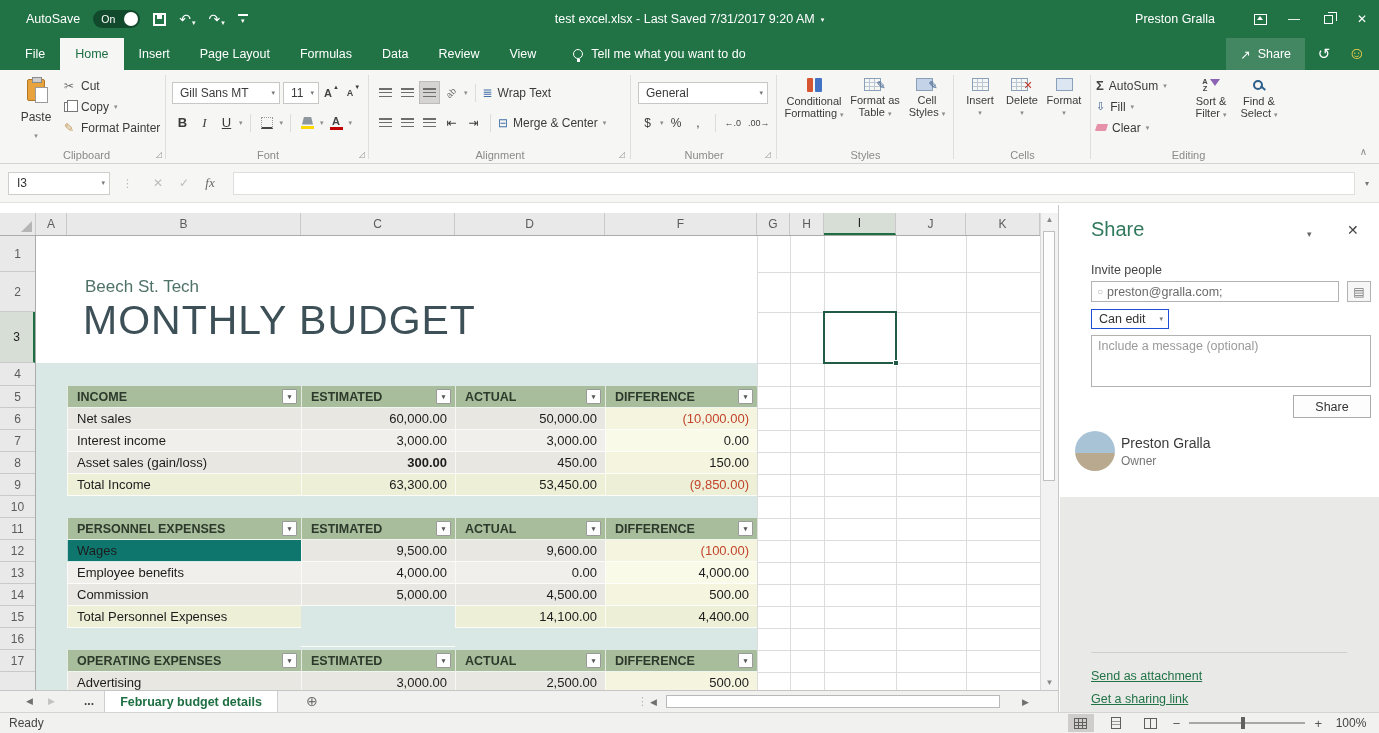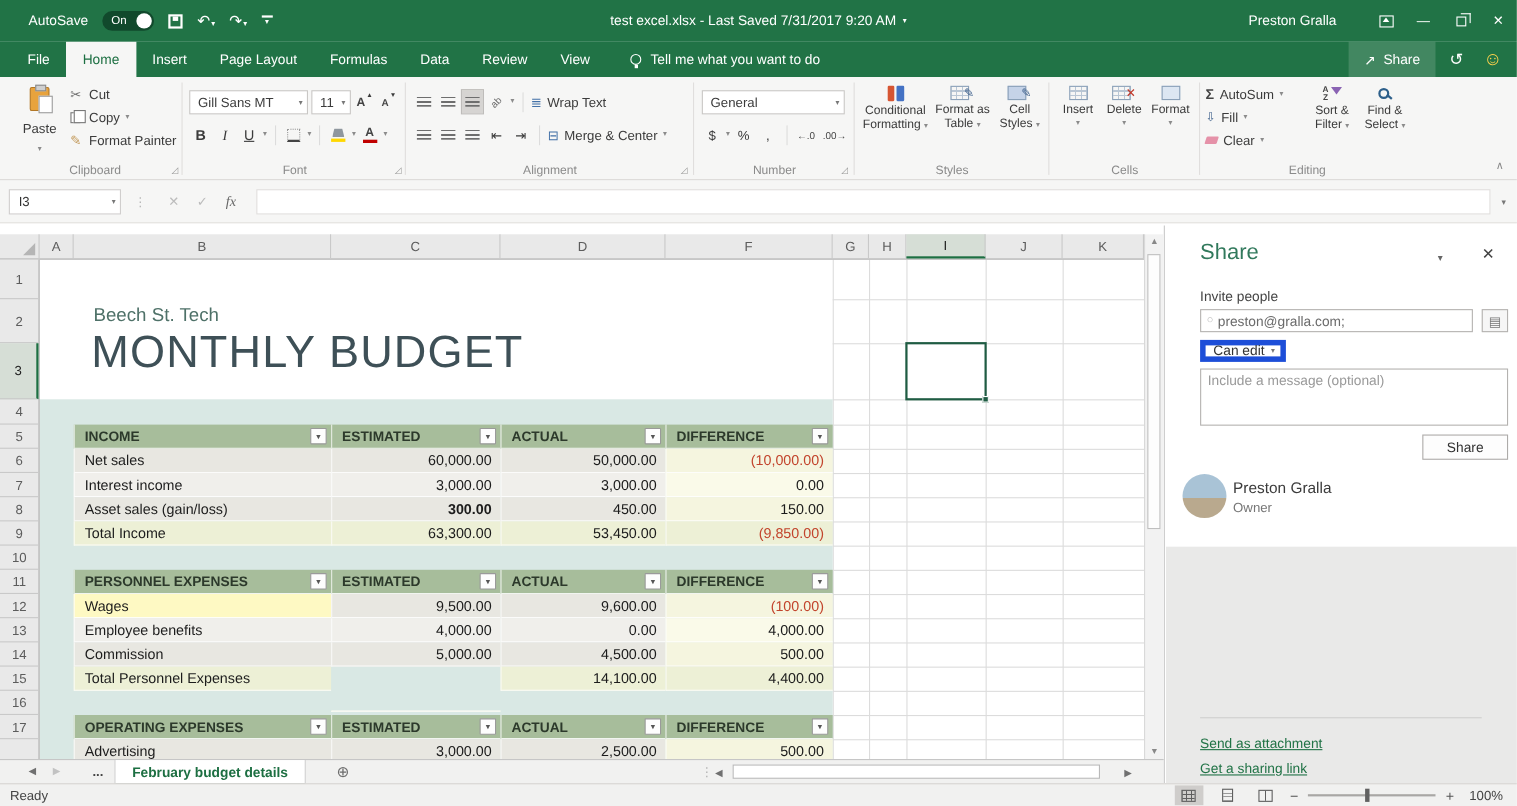--- a/index.html
+++ b/index.html
@@ -146,21 +146,21 @@
   
   #sharepane{position:absolute;top:205px;left:1058px;width:321px;height:507px;background:#fff;border-left:1px solid #c9c9c9}
   .sp-gray{position:absolute;left:1px;top:292px;right:0;bottom:0;background:#e9e9e8}
   .sp-title{position:absolute;left:32px;top:13px;font-size:20px;color:#31795c}
   .sp-caret{position:absolute;left:248px;top:24px;font-size:9px;color:#666}
   .sp-close{position:absolute;left:288px;top:17px;font-size:14px;color:#444}
   .sp-label{position:absolute;left:32px;top:58px;font-size:12.5px;color:#444}
   .sp-input{position:absolute;left:32px;top:76px;width:248px;height:21px;border:1px solid #b4b2b0;background:#fff;display:flex;align-items:center;gap:4px;padding:0 5px;font-size:12.5px;color:#6b6b6b;white-space:nowrap;overflow:hidden}
   .spinner{font-size:10px;color:#b5b5b5}
   .sp-book{position:absolute;left:288px;top:76px;width:24px;height:21px;border:1px solid #b4b2b0;background:#f6f6f6;display:flex;align-items:center;justify-content:center;font-size:12px;color:#777}
-  .sp-select{position:absolute;left:32px;top:104px;width:78px;height:20px;border:5px solid #1d4ed8;background:#fff;display:flex;align-items:center;justify-content:space-between;padding:0 5px 0 7px;font-size:12.5px;color:#333}
+  .sp-select{position:absolute;left:32px;top:104px;width:78px;height:20px;border:1px solid #1d4ed8;background:#fff;display:flex;align-items:center;justify-content:space-between;padding:0 5px 0 7px;font-size:12.5px;color:#333}
   .sp-msg{position:absolute;left:32px;top:130px;width:280px;height:52px;border:1px solid #b4b2b0;resize:none;font-family:"Liberation Sans",sans-serif;font-size:12.5px;padding:3px 6px;color:#444;outline:none}
   .sp-msg::placeholder{color:#9a9a9a}
   .sp-sharebtn{position:absolute;left:234px;top:190px;width:78px;height:23px;border:1px solid #adaba9;background:#fdfdfd;display:flex;align-items:center;justify-content:center;font-size:12.5px;color:#333}
   .avatar{position:absolute;left:16px;top:226px;width:40px;height:40px;border-radius:50%;background:linear-gradient(#a9c3d6 0 55%,#b9a98e 55% 100%)}
   .sp-pname{position:absolute;left:62px;top:230px;font-size:14px;color:#3b3b3b}
   .sp-prole{position:absolute;left:62px;top:249px;font-size:12px;color:#767676}
   .sp-div{position:absolute;left:32px;top:447px;width:256px;height:1px;background:#cfcfce}
   .sp-link{position:absolute;left:32px;font-size:12.5px;color:#217346;text-decoration:underline;cursor:pointer}
   .l1{top:464px}.l2{top:487px}
 
@@ -616,21 +616,21 @@
           <div class="tcell hc" style="width: 150px;">
             <div class="hlabel">ACTUAL</div>
             <div class="fltr">▾</div>
           </div>
           <div class="tcell hc" style="width: 152px;">
             <div class="hlabel">DIFFERENCE</div>
             <div class="fltr">▾</div>
           </div>
         </div>
         <div class="trow">
-          <div class="tcell name" style="width: 234px; background: #fef9c3;">Wages</div>
+          <div class="tcell name" style="width: 234px; background: #0f766e;">Wages</div>
           <div class="tcell num" style="width: 154px; background: rgb(232, 231, 225);">9,500.00</div>
           <div class="tcell num" style="width: 150px; background: rgb(232, 231, 225);">9,600.00</div>
           <div class="tcell num neg" style="width: 152px; background: rgb(245, 245, 223);">(100.00)</div>
         </div>
         <div class="trow">
           <div class="tcell name" style="width: 234px; background: rgb(240, 239, 235);">Employee benefits</div>
           <div class="tcell num" style="width: 154px; background: rgb(240, 239, 235);">4,000.00</div>
           <div class="tcell num" style="width: 150px; background: rgb(240, 239, 235);">0.00</div>
           <div class="tcell num" style="width: 152px; background: rgb(250, 250, 233);">4,000.00</div>
         </div>

